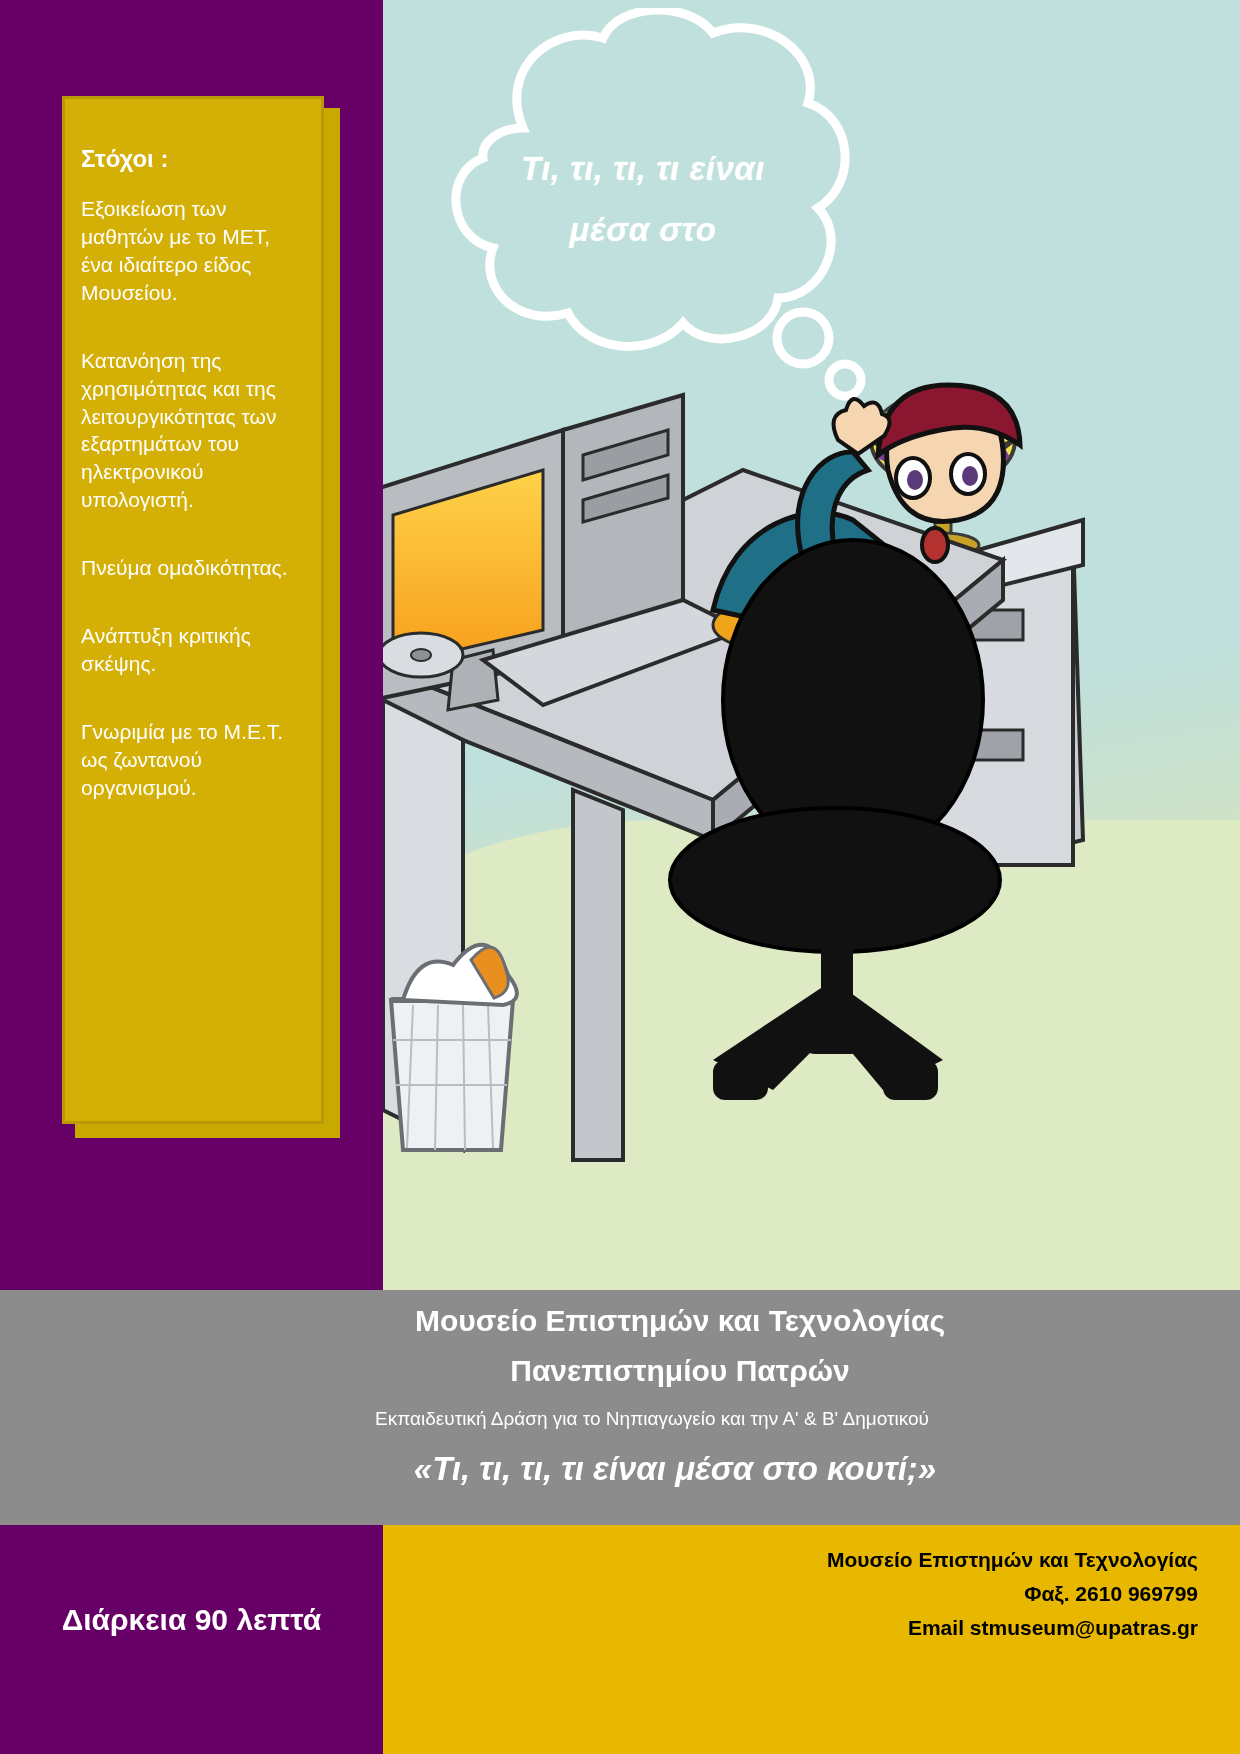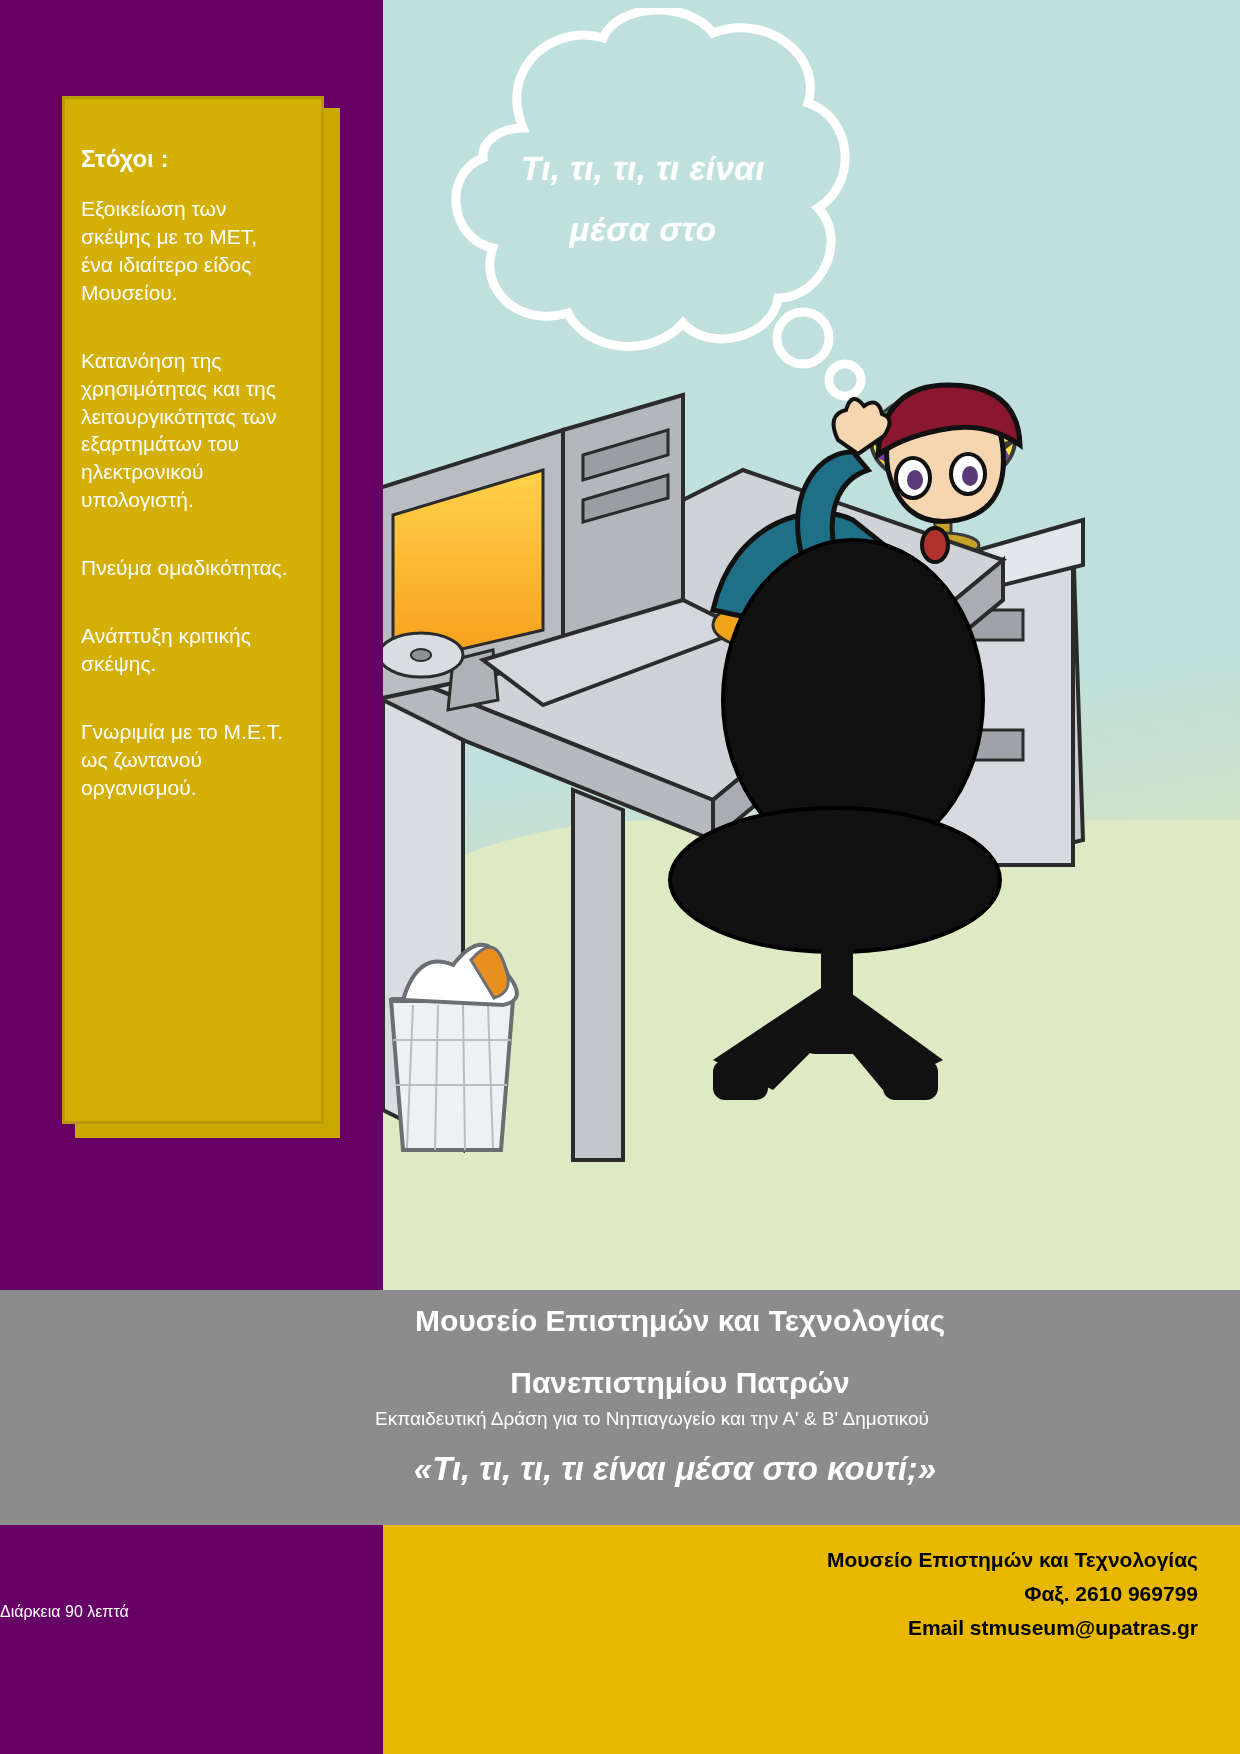--- a/index.html
+++ b/index.html
@@ -114,21 +114,21 @@
     background: #8c8c8c;
     color: #ffffff;
     text-align: center;
   }
   .museum-title-1 {
     position: absolute; left: 0; top: 14px; width: 1240px;
     font-size: 30px; font-weight: bold;
     padding-left: 120px; box-sizing: border-box;
   }
   .museum-title-2 {
-    position: absolute; left: 0; top: 76px; width: 1240px;
+    position: absolute; left: 0; top: 64px; width: 1240px;
     font-size: 30px; font-weight: bold;
     padding-left: 120px; box-sizing: border-box;
   }
   .subtitle {
     position: absolute; left: 0; top: 118px; width: 1240px;
     font-size: 19px;
     padding-left: 64px; box-sizing: border-box;
   }
   .action-title {
     position: absolute; left: 0; top: 160px; width: 1240px;
@@ -148,22 +148,22 @@
     width: 383px; height: 229px;
     background: #660066;
   }
   .footer-yellow {
     position: absolute; left: 383px; top: 0;
     width: 857px; height: 229px;
     background: #e8b800;
   }
   .duration {
     position: absolute; left: 0; top: 78px;
-    width: 383px; 
-    color: #ffffff; font-size: 16px; font-weight: normal;
+    width: 383px; text-align: center;
+    color: #ffffff; font-size: 30px; font-weight: bold;
   }
   .contact {
     position: absolute; right: 42px; top: 18px;
     text-align: right;
     color: #000000;
     font-size: 21px;
     line-height: 1.62;
     font-weight: bold;
   }
   .contact div { white-space: nowrap; }
@@ -293,21 +293,21 @@
           </g>
           <path d="M20,1000 q15,-50 50,-35 q35,-45 55,10 q20,25 -5,30 Z" fill="#ffffff" stroke="#6b6f74" stroke-width="4"></path>
           <path d="M88,960 q25,-30 35,10 q8,22 -12,28 Z" fill="#e88f20" stroke="#6b6f74" stroke-width="3"></path>
         </g>
       </svg>
     </div>
 
     <div class="goals-shadow"></div>
     <div class="goals-box">
       <div class="goals-title">Στόχοι :</div>
-      <div class="goals-item">Εξοικείωση των σκέψης με το ΜΕΤ, ένα ιδιαίτερο είδος Μουσείου.</div>
+      <div class="goals-item">Εξοικείωση των μαθητών με το ΜΕΤ, ένα ιδιαίτερο είδος Μουσείου.</div>
       <div class="goals-item">Κατανόηση  της χρησιμότητας και της λειτουργικότητας των εξαρτημάτων του ηλεκτρονικού υπολογιστή.</div>
       <div class="goals-item">Πνεύμα ομαδικότητας.</div>
       <div class="goals-item">Ανάπτυξη κριτικής σκέψης.</div>
       <div class="goals-item">Γνωριμία με το Μ.Ε.Τ. ως ζωντανού οργανισμού.</div>
     </div>
   </div>
 
   <div class="grey-band">
     <div class="museum-title-1">Μουσείο Επιστημών και Τεχνολογίας</div>
     <div class="museum-title-2">Πανεπιστημίου Πατρών</div>

